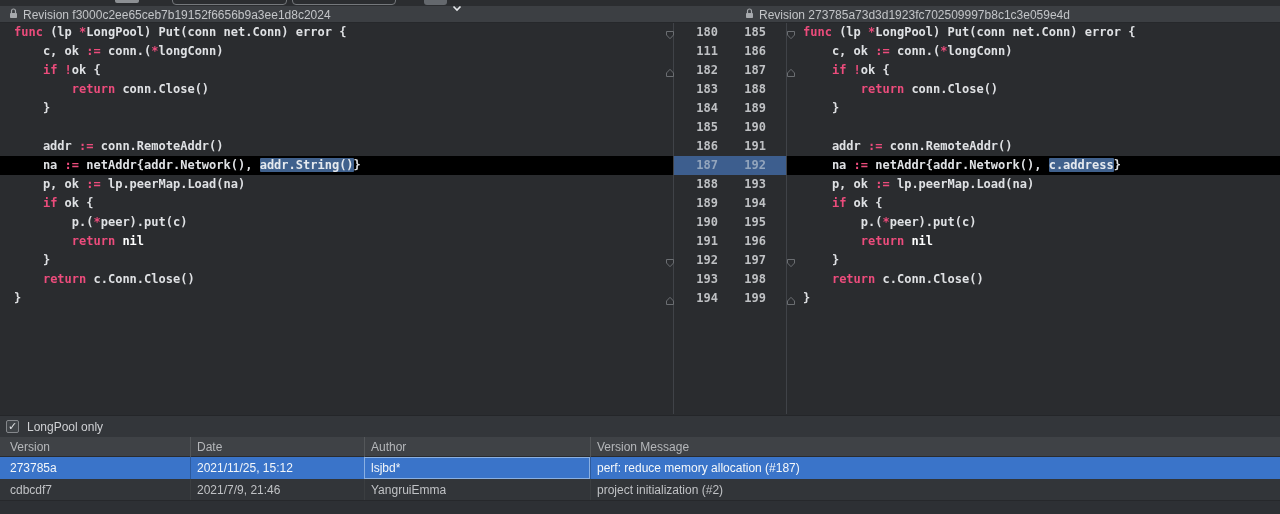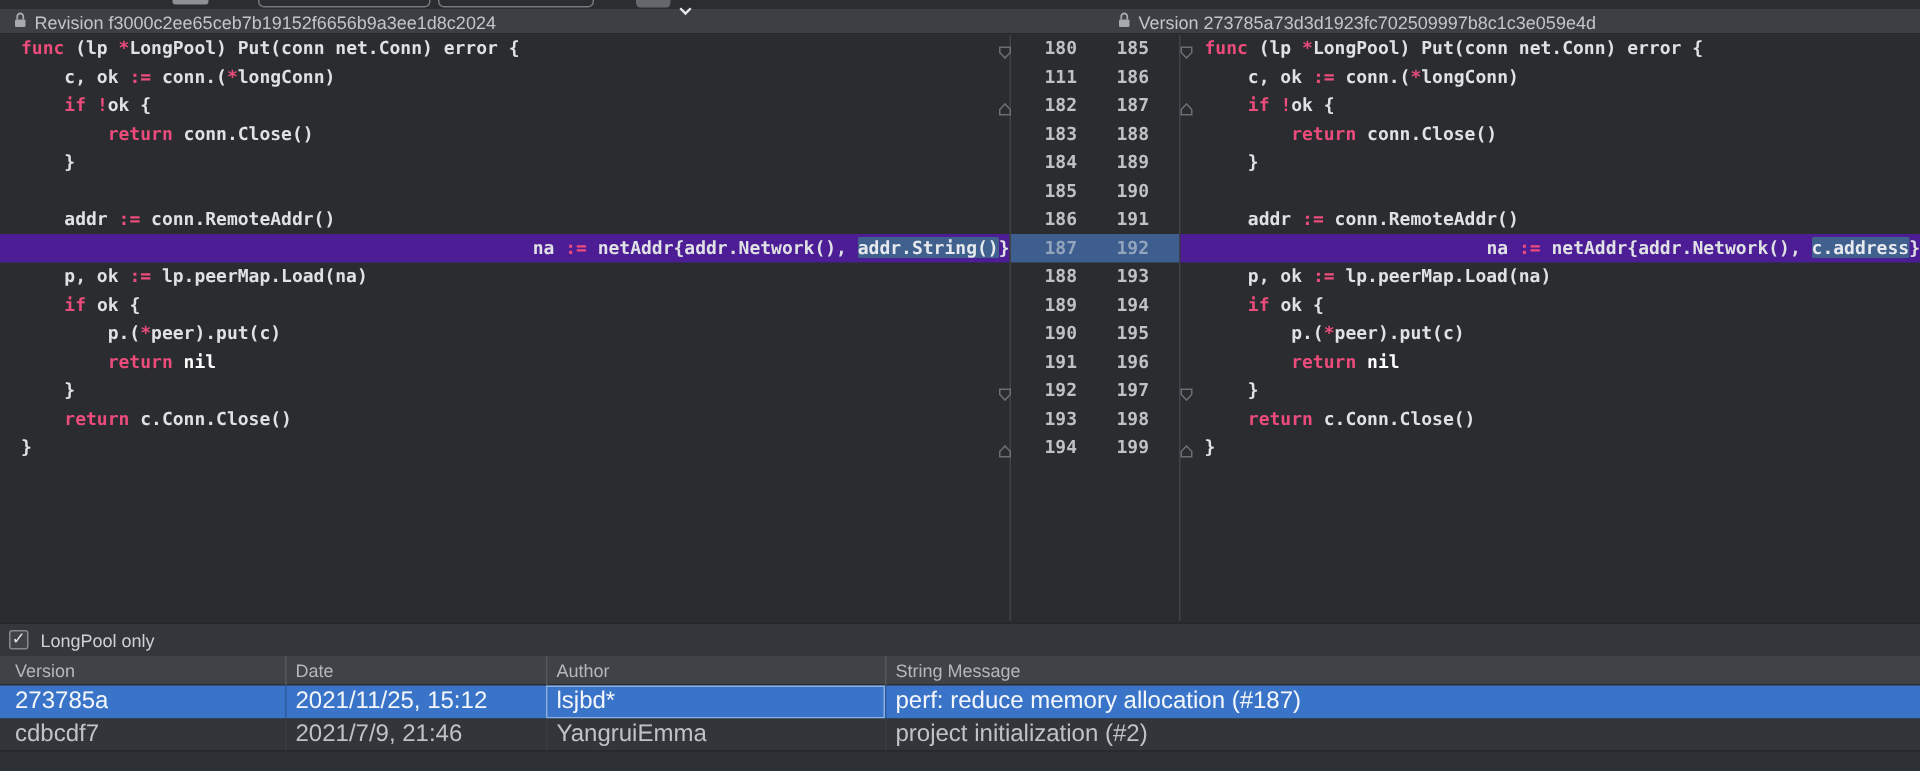--- a/index.html
+++ b/index.html
@@ -19,21 +19,21 @@
   .rev-bar { position:absolute; left:0; top:6px; width:100%; height:17px; background:#3c3f43; border-bottom:1px solid #26282b; z-index:4; }
   .rev-label { position:absolute; top:0; height:17px; display:flex; align-items:center; gap:5px; color:#c3c5c8; font-size:12px; white-space:nowrap; }
   .rev-left { left:9px; } .rev-right { left:745px; }
   
   .diff { position:absolute; left:0; top:23px; width:1280px; height:391px; background:#2a2c2f; }
   .pane { position:absolute; top:0; font:700 12px/19px "DejaVu Sans Mono","Liberation Mono",monospace; white-space:pre; }
   .pane-left  { left:0; width:673px; }
   .pane-right { left:787px; width:493px; }
   .code-line { height:19px; padding-left:14px; }
   .pane-right .code-line { padding-left:16px; }
-  .code-line.changed { background:#4c1d95;text-align:right; }
+  .code-line.changed { background:#000000; }
   .tk-k { color:#ec4c7c; }
   .tk-p { color:#dfe1e4; }
   .tk-n { color:#ffffff; }
   .tk-h { background:#40618d; color:#e6eaef; border-radius:1px; }
   .gutter { position:absolute; left:673px; top:0; width:114px; height:391px;
             border-left:1px solid #404348; border-right:1px solid #404348; }
   .gutter-row { position:relative; height:19px; font:700 12px/19px "DejaVu Sans Mono","Liberation Mono",monospace; color:#bfc1c4; }
   .gutter-row.current { background:#3d5e8e; color:#93a5bd; }
   .ln1 { position:absolute; left:2px; width:42px; text-align:right; }
   .ln2 { position:absolute; left:50px; width:42px; text-align:right; }
@@ -42,21 +42,21 @@
   
   .changes-bar { position:absolute; left:0; top:415px; width:100%; height:22px; background:#33363a;
                  border-top:1px solid #242629; display:flex; align-items:center; z-index:3; }
   .checkbox { width:13px; height:13px; margin-left:6px; border:1px solid #85888c; border-radius:2px;
               background:#3f4347; color:#e2e4e7; font-size:11px; line-height:11px; text-align:center; }
   .changes-label { margin-left:8px; color:#cfd1d4; font-size:12px; }
   
   .tbl-header { position:absolute; left:0; top:436px; width:100%; height:20px; background:#3f4246; border-top:1px solid #2a2c2f; }
   .th { position:absolute; top:0; height:20px; line-height:20px; color:#b5b7ba; font-size:12px; white-space:nowrap; }
   .vsep { position:absolute; top:0; width:1px; height:20px; background:#54575a; }
-  .trow { position:absolute; left:0; width:100%; font-size:16px; }
+  .trow { position:absolute; left:0; width:100%; font-size:12px; }
   .trow .td { position:absolute; top:0; height:100%; display:flex; align-items:center; white-space:nowrap; overflow:hidden; }
   .trow.selected { background:#3a74c9; color:#f4f7fa; }
   .trow.normal { background:#323539; color:#c0c2c5;padding-left:24px; }
   .rsep { position:absolute; top:0; width:1px; height:100%; }
   .trow.normal .rsep { background:#3b3e41; }
   .trow.selected .rsep { background:rgba(0,0,0,0.22); }
   .focus-cell { position:absolute; border:1px solid #8ab0e2; pointer-events:none; }
   .c0 { left:10px; }  .c1 { left:197px; } .c2 { left:371px; } .c3 { left:597px; }
   .bottom-strip { position:absolute; left:0; top:500px; width:100%; height:14px; background:#2d3034; border-top:1px solid #26282b; }
 </style>
@@ -87,21 +87,21 @@
       </span>
       <span>Revision f3000c2ee65ceb7b19152f6656b9a3ee1d8c2024</span>
     </div>
     <div class="rev-label rev-right">
       <span>
         <svg width="9" height="11" viewBox="0 0 9 11">
             <path d="M2.5 5 V3 a2 2 0 0 1 4 0 V5" fill="none" stroke="#a6a9ad" stroke-width="1.2"></path>
             <rect x="1" y="5" width="7" height="5" rx="0.8" fill="#a6a9ad"></rect>
           </svg>
       </span>
-      <span>Version 273785a73d3d1923fc702509997b8c1c3e059e4d</span>
+      <span>Revision 273785a73d3d1923fc702509997b8c1c3e059e4d</span>
     </div>
   </div>
 
   <div class="diff">
     <div class="pane pane-left"><div class="code-line"><span class="tk-k">func</span><span class="tk-p"> (lp </span><span class="tk-k">*</span><span class="tk-p">LongPool) Put(conn net.Conn) error {</span></div><div class="code-line"><span class="tk-p">    c, ok </span><span class="tk-k">:=</span><span class="tk-p"> conn.(</span><span class="tk-k">*</span><span class="tk-p">longConn)</span></div><div class="code-line"><span class="tk-p">    </span><span class="tk-k">if</span><span class="tk-p"> </span><span class="tk-k">!</span><span class="tk-p">ok {</span></div><div class="code-line"><span class="tk-p">        </span><span class="tk-k">return</span><span class="tk-p"> conn.Close()</span></div><div class="code-line"><span class="tk-p">    }</span></div><div class="code-line"></div><div class="code-line"><span class="tk-p">    addr </span><span class="tk-k">:=</span><span class="tk-p"> conn.RemoteAddr()</span></div><div class="code-line changed"><span class="tk-p">    na </span><span class="tk-k">:=</span><span class="tk-p"> netAddr{addr.Network(), </span><span class="tk-h">addr.String()</span><span class="tk-p">}</span></div><div class="code-line"><span class="tk-p">    p, ok </span><span class="tk-k">:=</span><span class="tk-p"> lp.peerMap.Load(na)</span></div><div class="code-line"><span class="tk-p">    </span><span class="tk-k">if</span><span class="tk-p"> ok {</span></div><div class="code-line"><span class="tk-p">        p.(</span><span class="tk-k">*</span><span class="tk-p">peer).put(c)</span></div><div class="code-line"><span class="tk-p">        </span><span class="tk-k">return</span><span class="tk-p"> </span><span class="tk-n">nil</span></div><div class="code-line"><span class="tk-p">    }</span></div><div class="code-line"><span class="tk-p">    </span><span class="tk-k">return</span><span class="tk-p"> c.Conn.Close()</span></div><div class="code-line"><span class="tk-p">}</span></div></div>
     <div class="gutter">
         <div class="gutter-row">
           <span class="ln1">180</span>
           <span class="ln2">185</span>
           <span class="fold fold-l"><svg width="10" height="10" viewBox="0 0 10 10">
@@ -191,21 +191,21 @@
 
   <div class="changes-bar">
     <div class="checkbox"><span>✓</span></div>
     <div class="changes-label">LongPool only</div>
   </div>
 
   <div class="tbl-header">
     <div class="th c0">Version</div>
     <div class="th c1">Date</div>
     <div class="th c2">Author</div>
-    <div class="th c3">String Message</div>
+    <div class="th c3">Version Message</div>
     <div class="vsep" style="left:190px;"></div>
     <div class="vsep" style="left:364px;"></div>
     <div class="vsep" style="left:590px;"></div>
   </div>
   <div id="history-rows">
       <div class="trow selected" style="top: 457px; height: 22px;">
         <div class="td c0">273785a</div>
         <div class="rsep" style="left: 190px;"></div>
         <div class="td c1">2021/11/25, 15:12</div>
         <div class="rsep" style="left: 364px;"></div>

